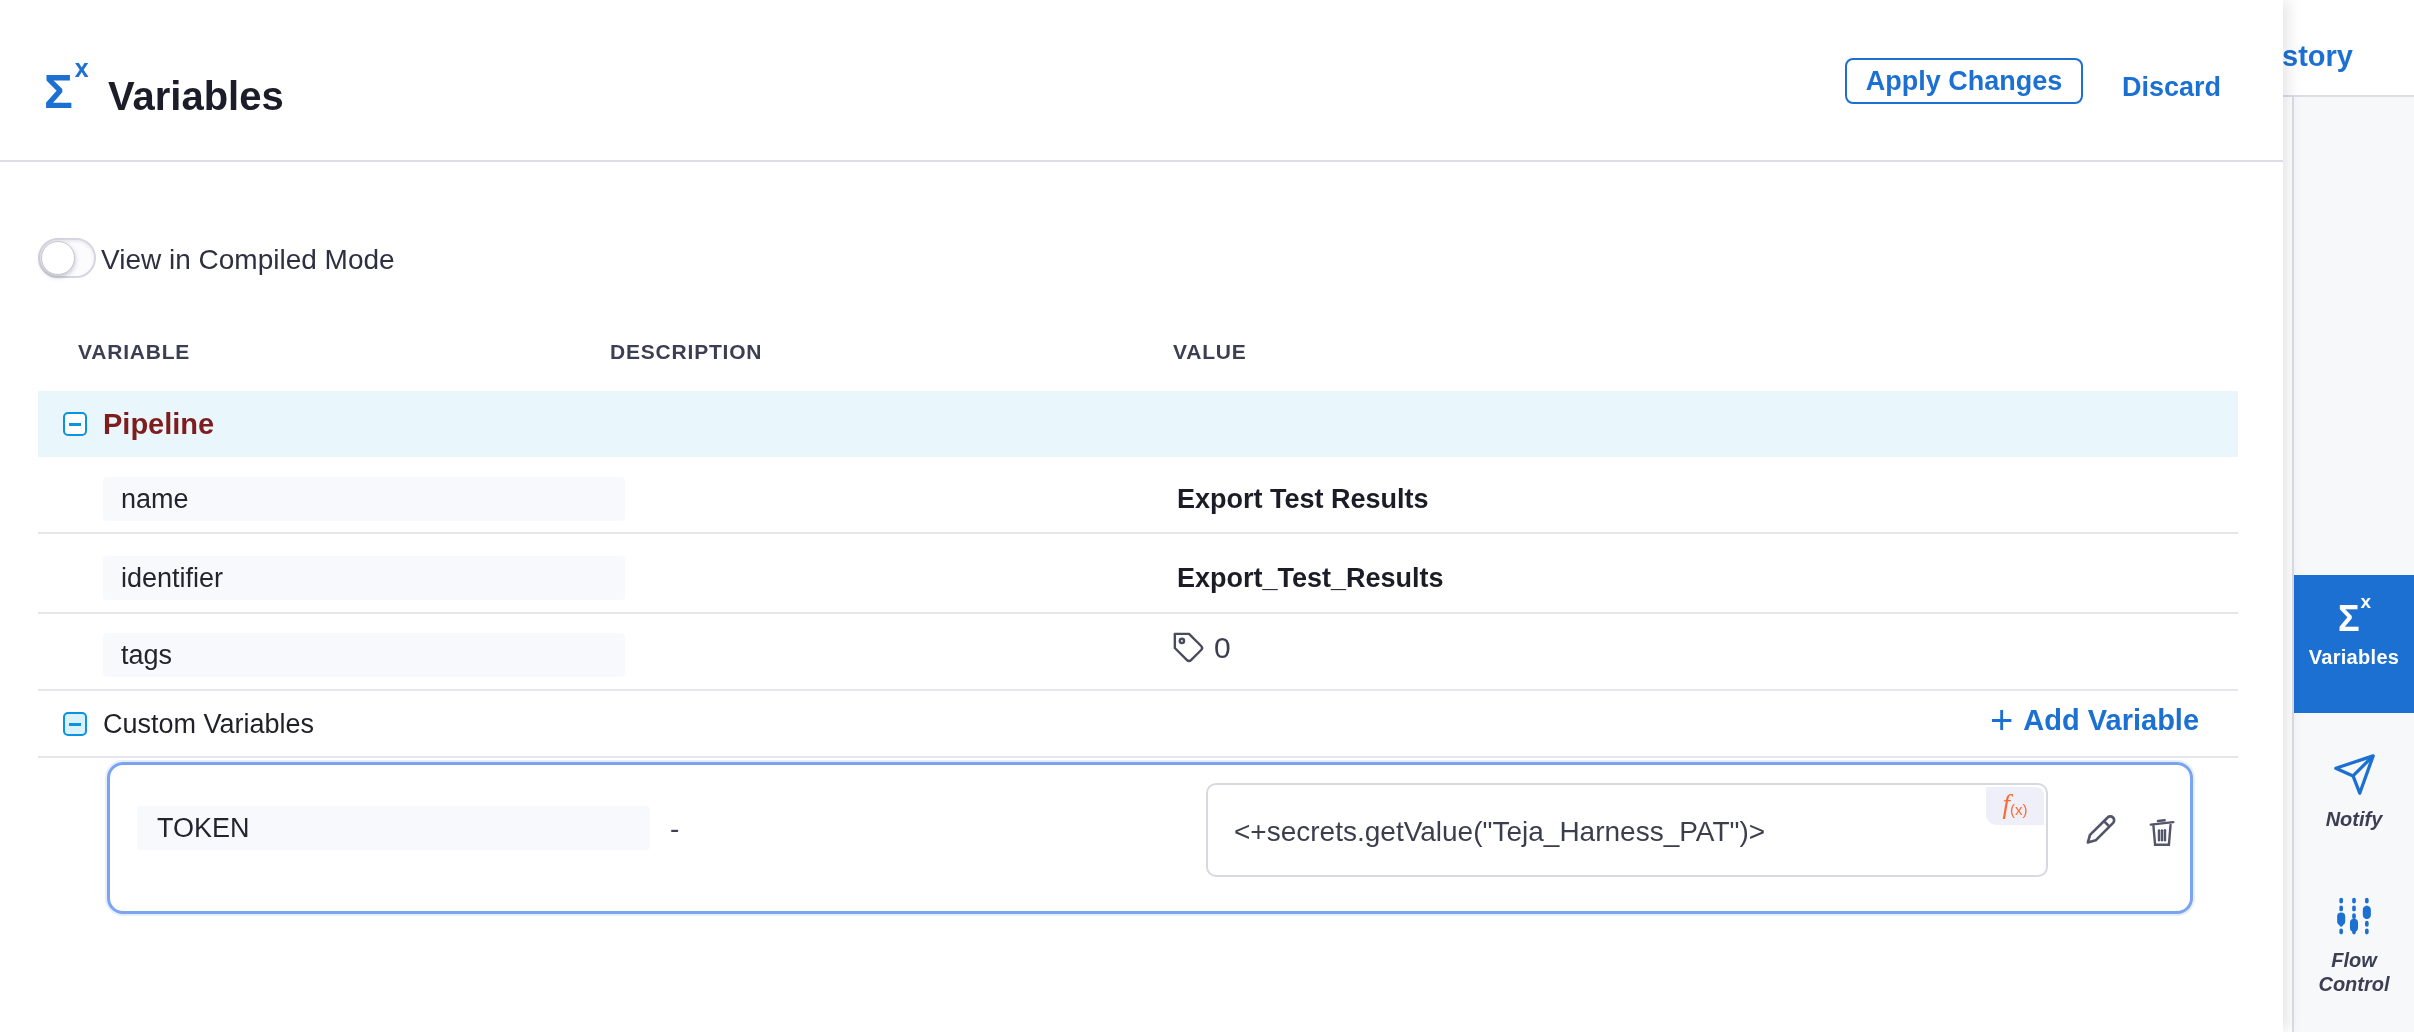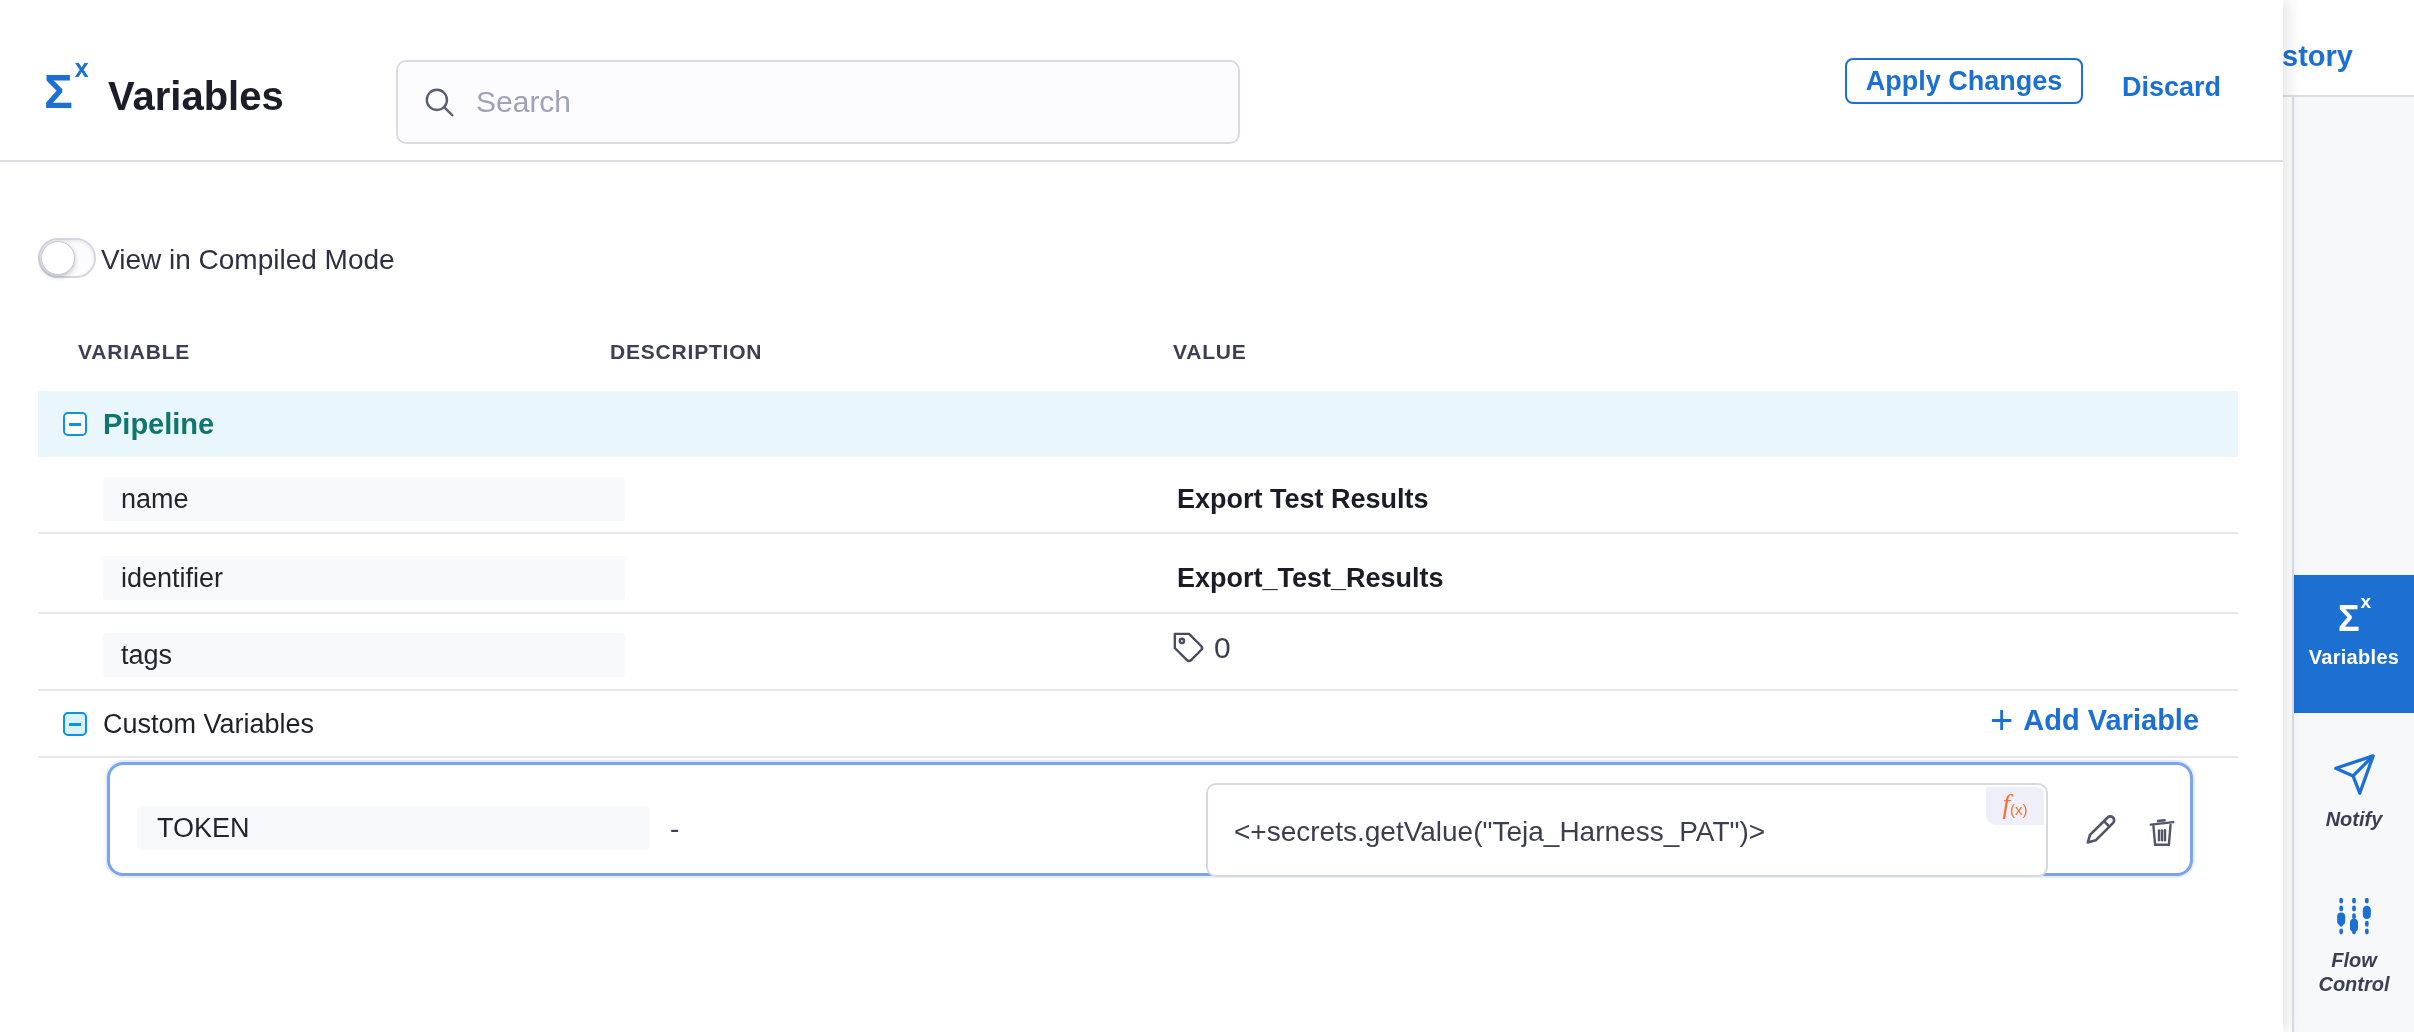--- a/index.html
+++ b/index.html
@@ -53,38 +53,38 @@
   .col-variable{left:78px;} .col-description{left:610px;text-align:right;} .col-value{left:1173px;}
 
   .section-row{position:absolute;left:38px;width:2200px;background:#e9f7fd;display:flex;align-items:center;cursor:pointer;}
   .row-pipeline{top:391px;height:66px;}
   .row-stage{top:898px;height:64px;}
   .collapse-icon{width:24px;height:24px;border:2px solid #0b92e0;border-radius:5px;margin-left:25px;
                  box-sizing:border-box;position:relative;background:#fff;flex:0 0 auto;cursor:pointer;}
   .collapse-icon.light{background:#d9f2fc;}
   .collapse-icon::after{content:"";position:absolute;left:4px;right:4px;top:50%;margin-top:-1.5px;height:3px;background:#0b92e0;}
   .collapse-icon.plus::before{content:"";position:absolute;top:4px;bottom:4px;left:50%;margin-left:-1.5px;width:3px;background:#0b92e0;}
-  .section-title{margin-left:16px;font-size:29px;font-weight:bold;color:#0f766e;}
+  .section-title{margin-left:16px;font-size:29px;font-weight:bold;color:#7f1d1d;}
 
   .field-box{position:absolute;left:103px;width:522px;height:44px;background:#f8f9fc;border-radius:4px;
              display:flex;align-items:center;padding-left:18px;box-sizing:border-box;
              font-size:27px;color:#23242e;}
   .row-value{position:absolute;left:1177px;font-size:27px;font-weight:bold;color:#1b1c26;}
   .tags-value{position:absolute;left:1172px;top:631px;display:flex;align-items:center;gap:8px;}
   .tags-value .count{font-size:30px;color:#3c3e50;}
   .row-div{position:absolute;left:38px;width:2200px;height:2px;background:#e5e6ee;}
 
   .custom-row{position:absolute;left:38px;top:692px;width:2200px;height:64px;display:flex;align-items:center;}
   .custom-title{margin-left:16px;font-size:27px;color:#1f2029;}
   .add-var{position:absolute;left:1990px;top:700px;display:flex;align-items:center;gap:10px;
            color:#1b70d2;background:none;border:none;font-family:inherit;cursor:pointer;padding:0;}
   .add-var .plus-glyph{font-size:40px;line-height:40px;font-weight:normal;}
   .add-var .lbl{font-size:29px;font-weight:bold;text-align:right;}
 
-  .token-card{position:absolute;left:107px;top:762px;width:2086px;height:114px;border:3px solid #7aa3f2;
+  .token-card{position:absolute;left:107px;top:762px;width:2086px;height:152px;border:3px solid #7aa3f2;
               border-radius:16px;background:#fff;box-sizing:border-box;box-shadow:0 0 0 2px rgba(122,163,242,.18);}
   .token-name-box{position:absolute;left:27px;top:41px;width:513px;height:44px;background:#f8f9fc;border-radius:4px;
                   display:flex;align-items:center;padding-left:20px;box-sizing:border-box;font-size:27px;color:#23242e;}
   .token-desc{position:absolute;left:560px;top:48px;font-size:28px;color:#3e4052;}
   .token-input{position:absolute;left:1096px;top:18px;width:842px;height:94px;border:2px solid #d7d8e3;
                border-radius:10px;box-sizing:border-box;background:#fff;}
   .token-input .val{position:absolute;left:26px;top:31px;font-size:28px;color:#3c3e4e;white-space:nowrap;}
   .fx-badge{position:absolute;right:2px;top:2px;width:58px;height:38px;background:#efeffa;
             border-radius:0 8px 0 10px;display:flex;align-items:flex-start;justify-content:center;
             color:#fb6a2f;cursor:pointer;padding-top:4px;box-sizing:border-box;}
@@ -129,27 +129,20 @@
       </svg>
       <div class="nav-label">Flow Control</div>
     </div>
   </nav>
 
   <section class="drawer">
 
     <div class="hdr-sigma"><span>Σ</span><sup>x</sup></div>
     <h1 class="page-title" style="margin:0;">Variables</h1>
 
-    <div class="search-box">
-      <svg width="34" height="34" viewBox="0 0 32 32" fill="none" stroke="#595b6e" stroke-width="2.2" stroke-linecap="round">
-        <circle cx="14" cy="14" r="9.5"></circle>
-          <path d="M21.5 21.5 L28.5 28.5"></path>
-      </svg>
-      <input class="search-input" type="text" placeholder="Search" style="">
-    </div>
 
     <button class="apply-btn">Apply Changes</button>
     <button class="discard-btn">Discard</button>
     <div class="hdr-divider"></div>
 
     <div class="toggle">
       <div class="toggle-knob"></div>
     </div>
     <div class="toggle-label">View in Compiled Mode</div>
 

